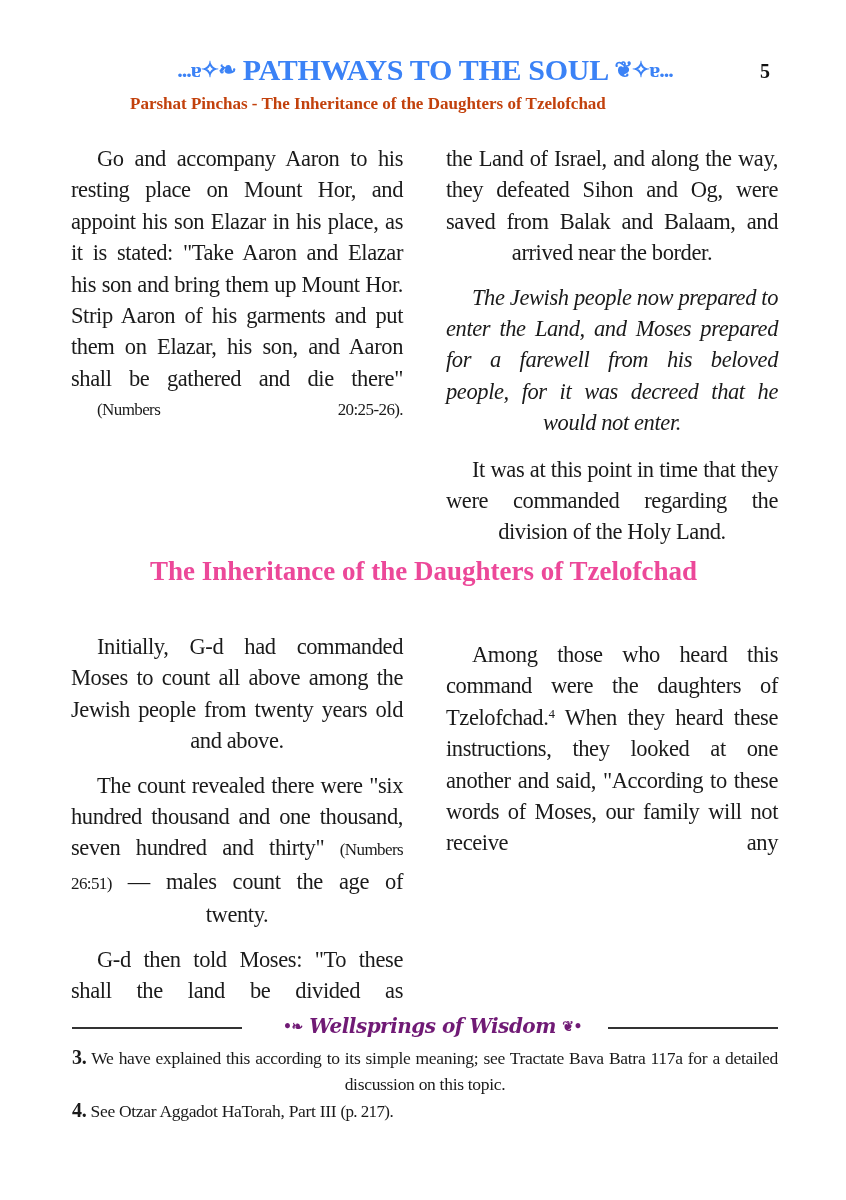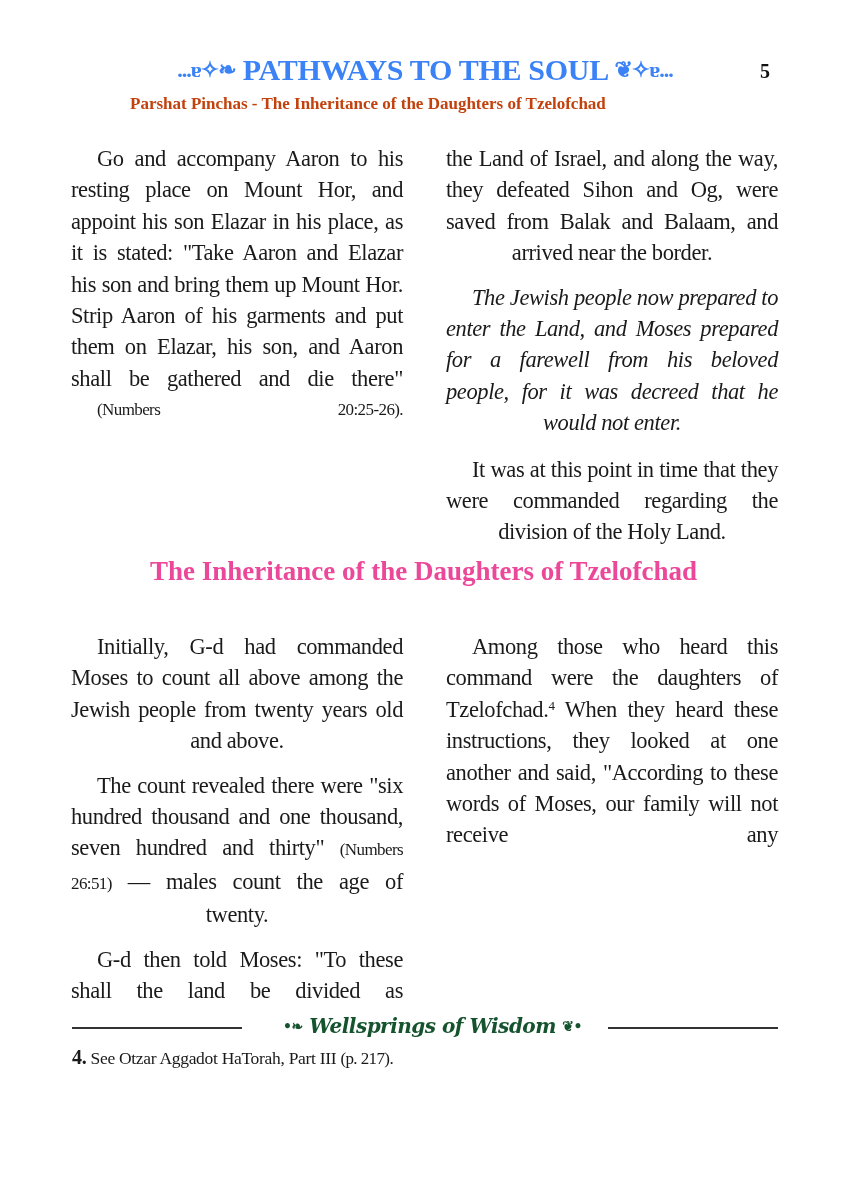--- a/index.html
+++ b/index.html
@@ -21,37 +21,37 @@
     .subtitle {
       position: absolute; left: 130px; top: 94px; width: 590px; text-align: left;
       font-weight: bold; font-size: 17px; white-space: nowrap; color: #c2410c;
     }
     .col {
       position: absolute; width: 332px; font-size: 22.5px; line-height: 31.4px;
       letter-spacing: -0.4px;
     }
     .col p { margin: 0 0 13px 0; text-align: justify; text-align-last: center; text-indent: 26px; }
     .col p.cont { text-indent: 0; }
-    .col p.nolast { text-align-last: justify; }
+    .col p.nolast { text-align-last: justify; margin-top: 8px; }
     .ref { font-size: 17px; letter-spacing: -0.6px; }
     .ref-line { display: block; text-align: center; font-size: 17px; letter-spacing: -0.6px; }
     sup.fn { font-size: 13px; vertical-align: 7px; line-height: 0; }
     .section-title {
       position: absolute; left: 150px; top: 554px; width: 550px; 
       font-weight: bold; font-size: 27px; line-height: 35px; color: #ec4899;
     }
     .divider {
       position: absolute; left: 72px; top: 1018px; width: 706px; height: 20px;
     }
     .divider .rule { position: absolute; top: 9px; height: 1.5px; background: #333; }
     .divider .rule.left { left: 0; width: 170px; }
     .divider .rule.right { right: 0; width: 170px; }
     .divider .label {
       position: absolute; left: 15px; right: 0; top: -4px; text-align: center;
-      font-style: italic; font-weight: bold; font-size: 20px; color: #14532d;
+      font-style: italic; font-weight: bold; font-size: 20px; color: #701a75;
       font-family: "DejaVu Serif", serif; letter-spacing: -0.5px;
     }
     .divider .orn-small { font-size: 14px; font-style: normal; vertical-align: 2px; }
     .footnotes {
       position: absolute; left: 72px; top: 1044px; width: 706px;
       font-size: 17.5px; line-height: 26px; letter-spacing: -0.3px;
     }
     .footnotes p { margin: 0; text-align: justify; text-align-last: center; }
     .footnotes p.fn4 { text-align-last: left; }
     .fn-num { font-weight: bold; font-size: 20px; }
@@ -112,18 +112,22 @@
   <div class="rule left"></div>
   <div class="rule right"></div>
   <div class="label">
     <span class="orn-small">•❧</span>
     <span>Wellsprings of Wisdom</span>
     <span class="orn-small">❦•</span>
   </div>
 </div>
 
 <div class="footnotes">
+  <p>
+    <span class="fn-num">3.</span>
+    <span>We have explained this according to its simple meaning; see Tractate Bava Batra 117a for a detailed discussion on this topic.</span>
+  </p>
   <p class="fn4">
     <span class="fn-num">4.</span>
     <span>See Otzar Aggadot HaTorah, Part III</span>
     <span class="ref">(p. 217).</span>
   </p>
 </div>
 
 </body></html>

